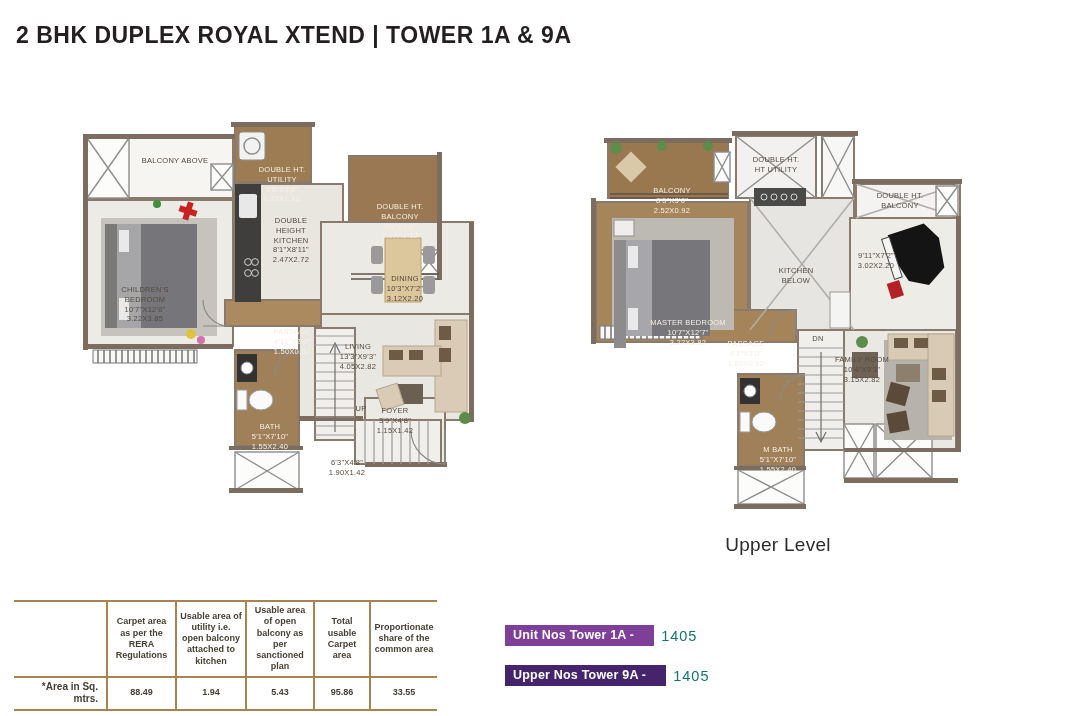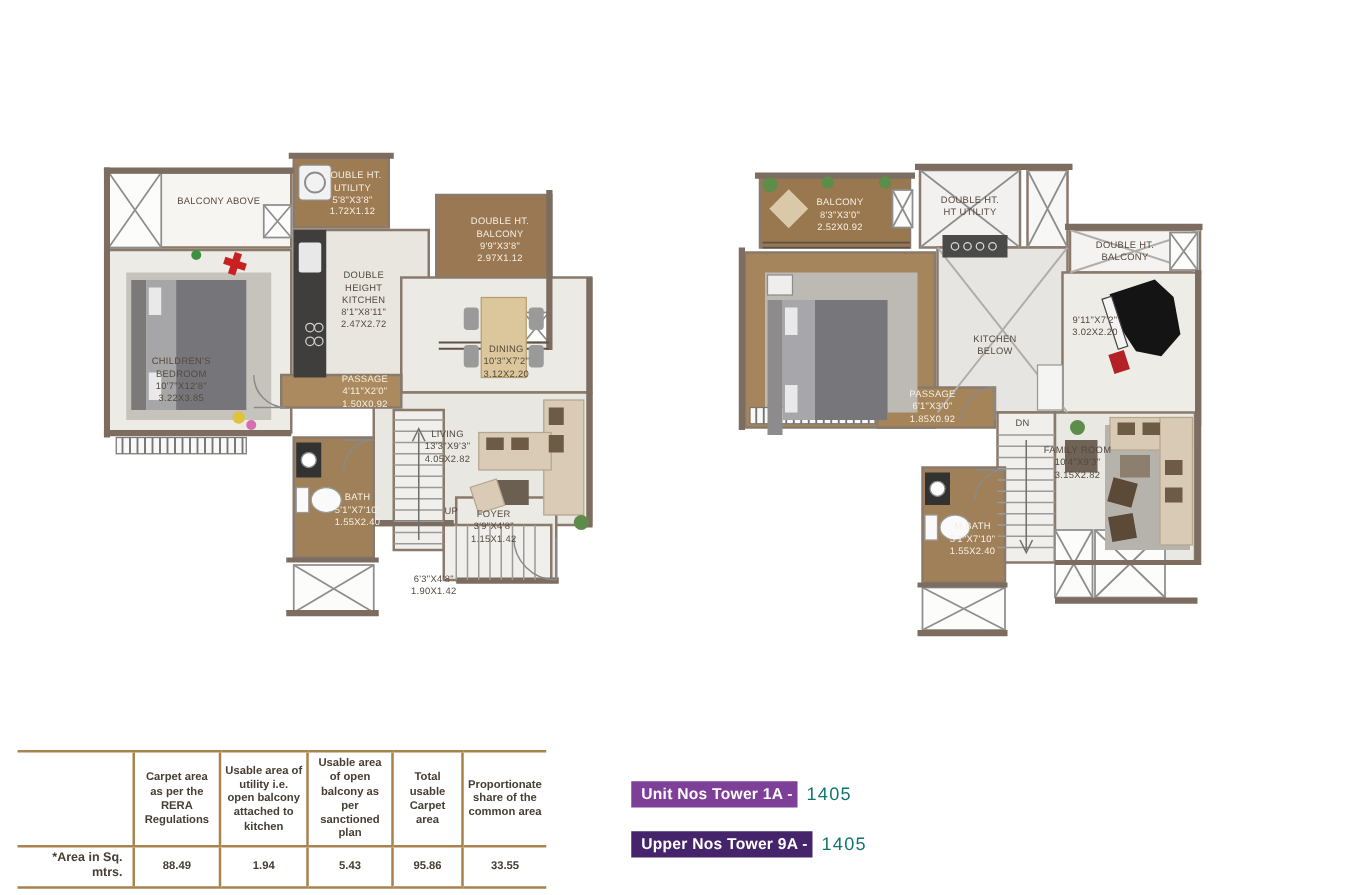--- a/index.html
+++ b/index.html
@@ -9,45 +9,46 @@
   .title{position:absolute;left:16px;top:22px;font-size:23px;font-weight:bold;
          letter-spacing:.5px;color:#231f20;white-space:nowrap;}
   
   .plan{position:absolute;}
   .plan svg{position:absolute;left:0;top:0;}
   
   .rlabel{position:absolute;transform:translate(-50%,-50%);text-align:center;
           font-size:7.5px;line-height:1.3;letter-spacing:.25px;pointer-events:none;}
   .rlabel span{display:block;}
   .rlabel.dark{color:#55493d;}
-  .rlabel.light{color:#f6efe2;}
+  .rlabel.light{color:#f6efe2;margin-top:29px;}
   .caption{position:absolute;font-size:19px;color:#2b2b2b;letter-spacing:.3px;
            width:220px;text-align:center;}
   
   .area-table{position:absolute;left:14px;top:600px;border-collapse:collapse;
               font-size:9px;color:#463e33;}
   .area-table td,.area-table th{border-top:2px solid #a9834e;border-bottom:2px solid #a9834e;
               padding:3px 3px;text-align:center;vertical-align:middle;font-weight:bold;line-height:1.25;}
   .area-table td+td,.area-table th+th{border-left:2px solid #a9834e;}
   .area-table .rowlab{text-align:right;padding-right:8px;font-size:10px;}
   .area-table th{font-size:9px;}
   .c0{width:86px;} .c1{width:61px;} .c2{width:62px;} .c3{width:60px;} .c4{width:48px;} .c5{width:60px;}
   
   .unit-row{position:absolute;left:505px;display:flex;align-items:center;gap:7px;}
-  .unit-badge{color:#ffffff;font-weight:bold;font-size:12.5px;padding:3px 4px 4px 8px;
+  .unit-badge{color:#ffffff;font-weight:bold;font-size:12.5px;padding:3px 20px 4px 8px;
               letter-spacing:.2px;white-space:nowrap;}
   .unit-badge.b1a{background:#7d3f98;}
   .unit-badge.b9a{background:#46246b;}
   .unit-number{color:#0f766e;font-size:14.5px;letter-spacing:1px;}
 </style>
 </head>
 <body>
 
 <div id="stage">
 
+  <div class="title">2 BHK DUPLEX ROYAL XTEND | TOWER 1A &amp; 9A</div>
 
   <div class="plan" style="left:83px;top:122px;width:395px;height:385px;">
     <svg width="395" height="385" viewBox="0 0 395 385">
       <defs>
         <pattern id="hatchL" width="6" height="16" patternUnits="userSpaceOnUse">
           <rect width="6" height="16" fill="#f8f8f6"></rect>
           <line x1="3" y1="0" x2="3" y2="16" stroke="#6b6b6b" stroke-width="1.4"></line>
         </pattern>
       </defs>
 
@@ -196,21 +197,21 @@
     <div class="rlabel light" style="left:209px;top:191px;width:60px;">
         <span>PASSAGE</span>
         <span>4'11"X2'0"</span>
         <span>1.50X0.92</span>
       </div>
     <div class="rlabel dark" style="left:275px;top:235px;width:60px;">
         <span>LIVING</span>
         <span>13'3"X9'3"</span>
         <span>4.05X2.82</span>
       </div>
-    <div class="rlabel light" style="left:203px;top:286px;width:54px;">
+    <div class="rlabel light" style="left:187px;top:286px;width:54px;">
         <span>BATH</span>
         <span>5'1"X7'10"</span>
         <span>1.55X2.40</span>
       </div>
     <div class="rlabel dark" style="left:278px;top:287px;width:30px;">
         <span>UP</span>
       </div>
     <div class="rlabel dark" style="left:312px;top:299px;width:54px;">
         <span>FOYER</span>
         <span>3'9"X4'8"</span>
@@ -349,20 +350,25 @@
     </svg>
 
     <div class="rlabel light" style="left:82px;top:44px;width:56px;">
         <span>BALCONY</span>
         <span>8'3"X3'0"</span>
         <span>2.52X0.92</span>
       </div>
     <div class="rlabel dark" style="left:186px;top:37px;width:58px;">
         <span>DOUBLE HT. HT UTILITY</span>
       </div>
+    <div class="rlabel light" style="left:98px;top:176px;width:110px;">
+        <span>MASTER BEDROOM</span>
+        <span>10'7"X12'7"</span>
+        <span>3.22X3.82</span>
+      </div>
     <div class="rlabel dark" style="left:206px;top:148px;width:46px;">
         <span>KITCHEN BELOW</span>
       </div>
     <div class="rlabel dark" style="left:310px;top:73px;width:64px;">
         <span>DOUBLE HT. BALCONY</span>
       </div>
     <div class="rlabel dark" style="left:286px;top:133px;width:56px;">
         <span>9'11"X7'2"</span>
         <span>3.02X2.20</span>
       </div>
@@ -379,20 +385,21 @@
         <span>5'1"X7'10"</span>
         <span>1.55X2.40</span>
       </div>
     <div class="rlabel dark" style="left:272px;top:242px;width:60px;">
         <span>FAMILY ROOM</span>
         <span>10'4"X9'3"</span>
         <span>3.15X2.82</span>
       </div>
   </div>
 
+  <div class="caption" style="left:668px;top:534px;">Upper Level</div>
 
   <table class="area-table">
     <tbody>
         <tr>
       <th class="c0"></th>
       <th class="c1">Carpet area as per the RERA Regulations</th>
       <th class="c2">Usable area of utility i.e. open balcony attached to kitchen</th>
       <th class="c3">Usable area of open balcony as per sanctioned plan</th>
       <th class="c4">Total usable Carpet area</th>
       <th class="c5">Proportionate share of the common area</th>

